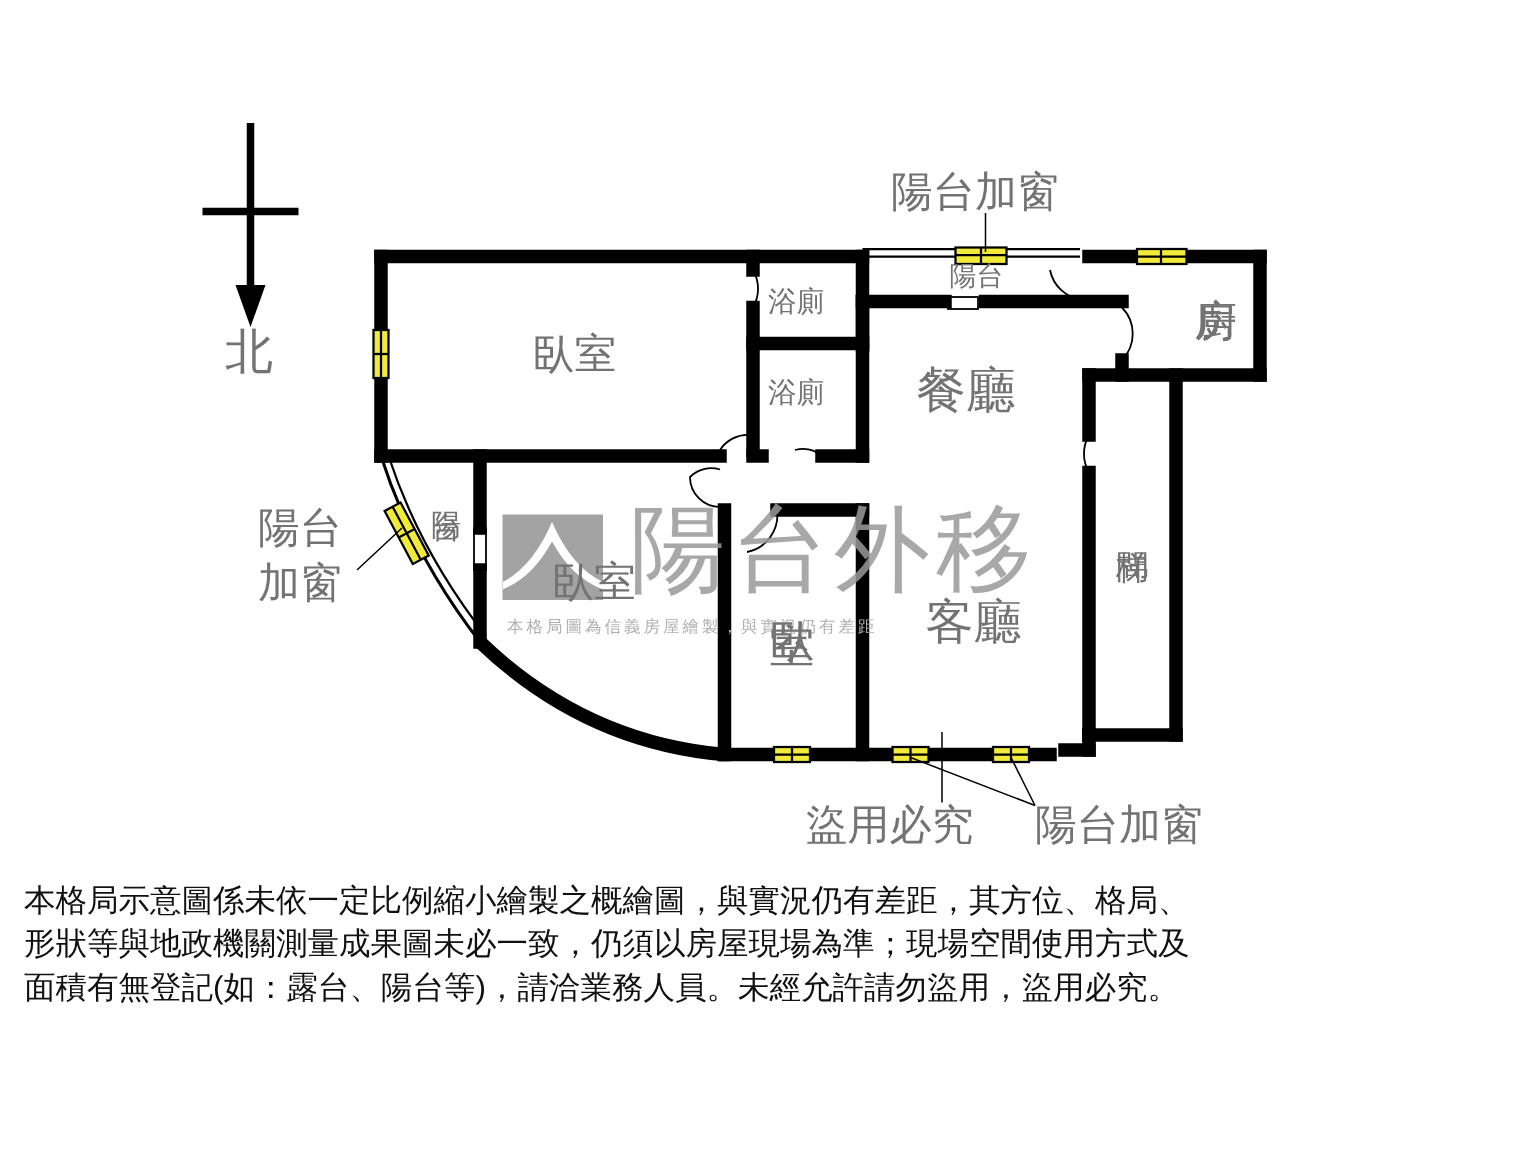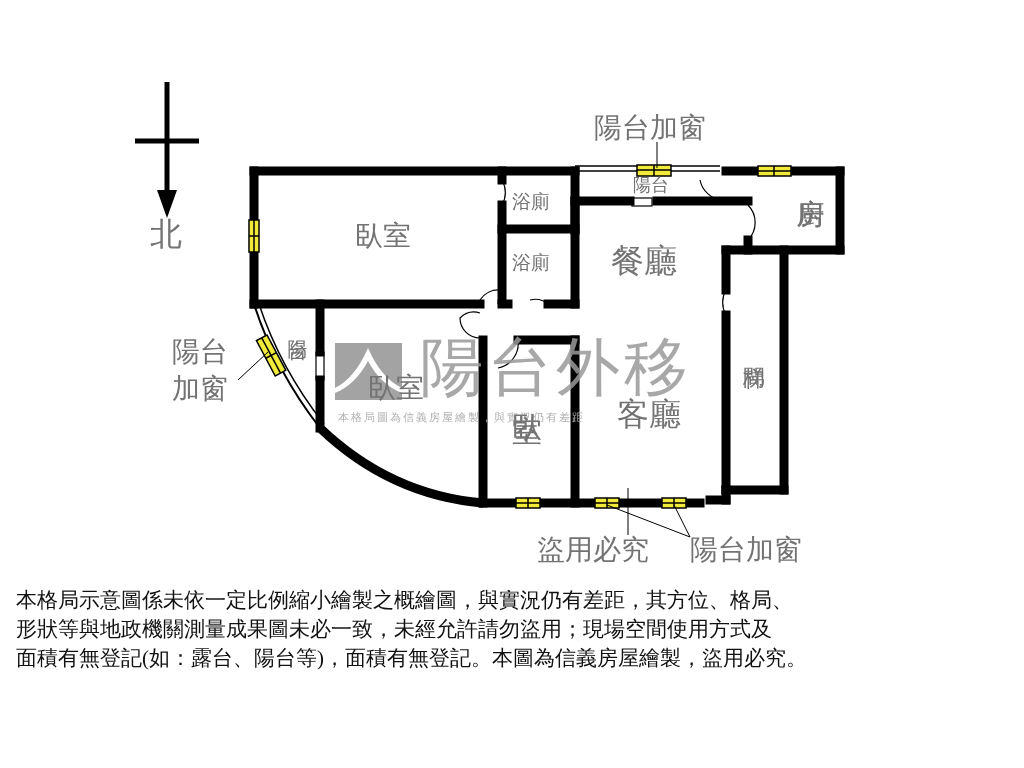--- a/index.html
+++ b/index.html
@@ -7,21 +7,21 @@
          font-family:"DejaVu Serif","Liberation Serif",serif; color:#000; }
   #plan { position:absolute; left:0; top:0; width:1024px; height:580px; }
   .lbl { position:absolute; font-family:"DejaVu Serif","Liberation Serif",serif; color:#737373; white-space:nowrap; line-height:1; }
   .vert { writing-mode: vertical-rl; text-orientation: upright; }
   .wm-big { position:absolute; left:420px; top:335px; font-family:"DejaVu Sans","Liberation Sans",sans-serif;
             font-size:64px; color:#9a9a9a; letter-spacing:4px; line-height:1; opacity:0.85; }
   .wm-small { position:absolute; left:338px; top:412px; font-family:"DejaVu Sans","Liberation Sans",sans-serif;
               font-size:11px; color:#b0b0b0; letter-spacing:2px; line-height:1; }
   .wm-logo { position:absolute; left:335px; top:343px; width:67px; height:57px; background:#9a9a9a; opacity:0.9; overflow:hidden; }
   .disclaimer { position:absolute; left:16px; top:586px; width:1000px; font-size:21px; line-height:29px;
-                font-family:Liberation Serif, serif; color:#111; }
+                font-family:Liberation Sans, sans-serif; color:#111; }
   .disclaimer div { white-space:nowrap; }
 </style>
 </head>
 <body>
 
 <svg id="plan" viewBox="0 0 1024 580" xmlns="http://www.w3.org/2000/svg">
 
   <g>
     <line x1="167" y1="82" x2="167" y2="200" stroke="#000" stroke-width="5"></line>
     <line x1="135" y1="141" x2="199" y2="141" stroke="#000" stroke-width="5"></line>
@@ -149,15 +149,15 @@
 <div class="lbl vert" style="left:743px;top:350px;font-size:22px;">梯間</div>
 
 <div class="lbl" style="left:594px;top:114px;font-size:28px;">陽台加窗</div>
 <div class="lbl" style="left:172px;top:338px;font-size:28px;">陽台</div>
 <div class="lbl" style="left:172px;top:375px;font-size:28px;">加窗</div>
 <div class="lbl" style="left:537px;top:536px;font-size:28px;">盜用必究</div>
 <div class="lbl" style="left:690px;top:536px;font-size:28px;">陽台加窗</div>
 
 <div class="disclaimer">
   <div>本格局示意圖係未依一定比例縮小繪製之概繪圖，與實況仍有差距，其方位、格局、</div>
-  <div>形狀等與地政機關測量成果圖未必一致，未經允許請勿盜用；現場空間使用方式及</div>
-  <div>面積有無登記(如：露台、陽台等)，面積有無登記。本圖為信義房屋繪製，盜用必究。</div>
+  <div>形狀等與地政機關測量成果圖未必一致，仍須以房屋現場為準；現場空間使用方式及</div>
+  <div>面積有無登記(如：露台、陽台等)，請洽業務人員。未經允許請勿盜用，盜用必究。</div>
 </div>
 
 </body></html>

